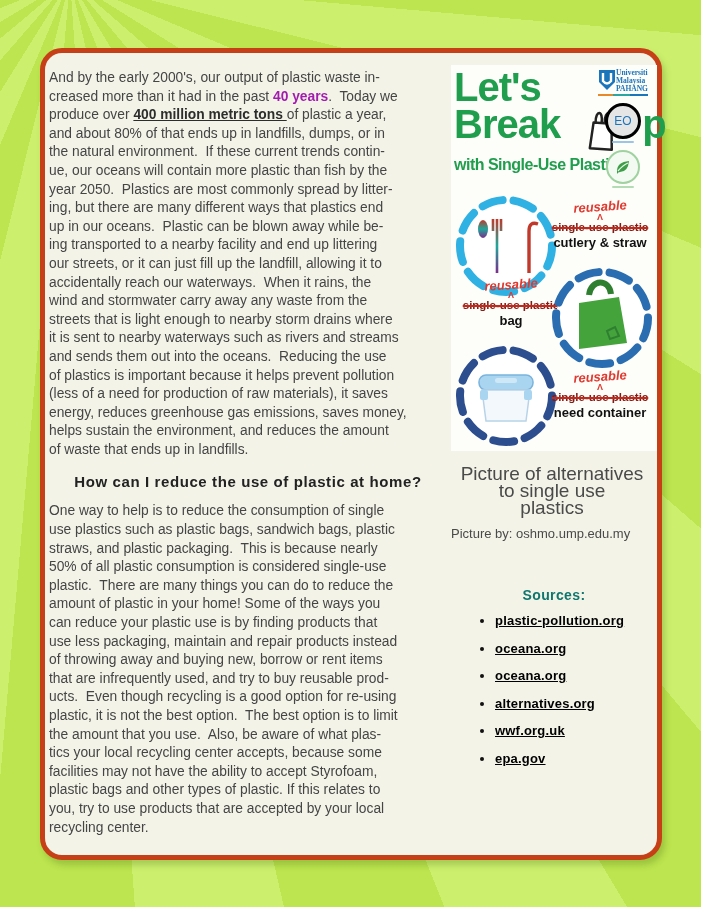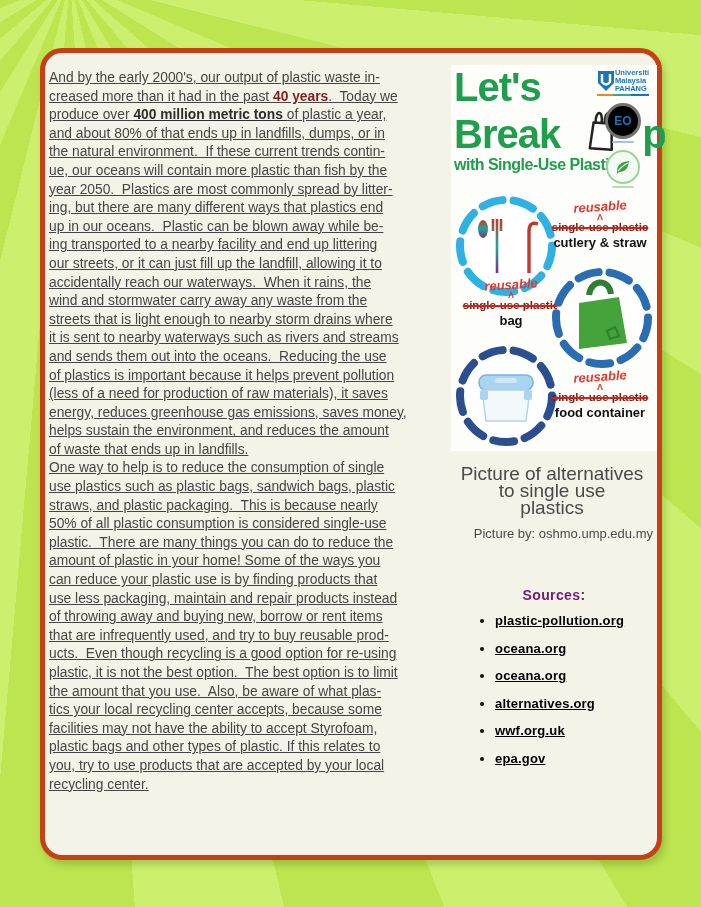--- a/index.html
+++ b/index.html
@@ -12,60 +12,60 @@
   .card{
     position:absolute;left:40px;top:48px;width:622px;height:812px;
     box-sizing:border-box;border:5px solid #c63f17;border-radius:22px;
     background:#f4f3e8;box-shadow:3px 5px 6px rgba(60,90,10,0.25);
     padding:12px 0 0 0;display:flex;
   }
   
   .text-col{width:404px;padding:4px 0 0 4px;box-sizing:border-box;}
   .body-text{
     font-size:13.8px;line-height:18.6px;color:#454545;
-    white-space:pre-wrap;margin:0;text-decoration:underline;
+    white-space:pre-wrap;margin:0;
   }
   .seg{white-space:pre-wrap;}
-  .seg-bold{font-weight:bold;color:#7f1d1d;}
+  .seg-bold{font-weight:bold;color:#a21caf;}
   .seg-bold-underline{font-weight:bold;color:#2d2d2d;text-decoration:underline;}
   .article-heading{
     font-size:15px;font-weight:bold;color:#222;text-align:center;
     letter-spacing:0.6px;margin:14px 0 12px 0;
   }
   
   .side-col{position:relative;width:206px;margin-left:4px;}
   .poster{position:relative;width:206px;height:386px;background:#fdfdf9;}
   .poster-title{position:absolute;left:3px;top:4px;color:#1f9e4d;font-weight:bold;line-height:0.92;}
   .title-line1{font-size:40px;letter-spacing:-1px;}
-  .title-line2{display:flex;align-items:flex-end;font-size:40px;letter-spacing:-1px;gap:24px;}
+  .title-line2{display:flex;align-items:flex-start;font-size:40px;letter-spacing:-1px;gap:24px;}
   .bag-u{margin:0 1px -4px 3px;transform:rotate(4deg);}
   .poster-subtitle{font-size:16px;letter-spacing:-0.5px;margin-top:5px;}
   .logo-col{position:absolute;right:2px;top:4px;width:64px;display:flex;flex-direction:column;align-items:center;gap:7px;}
-  .ump-logo{display:flex;align-items:center;gap:0;}
+  .ump-logo{display:flex;gap:0;font-family:Liberation Serif, serif;}
   .ump-text{font-size:7.5px;line-height:8px;color:#1b75bb;font-weight:bold;white-space:pre-line;}
   .ump-stripe{height:2px;width:100%;background:linear-gradient(90deg,#e8882a 0 30%,#2aa7a0 30% 65%,#1b75bb 65% 100%);margin-top:1px;}
   .round-logo{border-radius:50%;display:flex;align-items:center;justify-content:center;}
-  .osh-logo{width:30px;height:30px;border:3px solid #737373;color:#1b75bb;font-weight:bold;font-size:12px;background:#000000;}
+  .osh-logo{width:30px;height:30px;border:3px solid #000000;color:#1b75bb;font-weight:normal;font-size:12px;background:#e5e5e5;}
   .eco-logo{width:30px;height:30px;border:2px solid #9fd29f;background:#f2faf2;}
   .mini-bar{width:22px;height:2px;border-radius:1px;}
   .mini-bar.blue{background:#9cc4e4;margin-top:2px;}
   .mini-bar.green{background:#b4dcb4;margin-top:2px;}
   .logo-stack{display:flex;flex-direction:column;align-items:center;}
   
   .circle-img{position:absolute;}
   .ann{position:absolute;text-align:center;}
   .ann-reusable{font-size:13px;font-style:italic;font-weight:bold;color:#e03a30;transform:rotate(-4deg);}
   .ann-caret{font-size:9px;line-height:7px;color:#e03a30;font-weight:bold;}
   .ann-struck{font-size:11.5px;font-weight:bold;color:#7d1f16;text-decoration:line-through;text-decoration-color:#c8281c;text-decoration-thickness:2px;white-space:nowrap;}
   .ann-label{font-size:13px;font-weight:bold;color:#111;white-space:nowrap;margin-top:2px;text-align:center;}
   
   .caption{font-size:19px;color:#4a4a4a;text-align:center;margin:14px 4px 0 0;white-space:pre-line;line-height:17px;}
-  .credit{font-size:13px;color:#4a4a4a;text-align:right;margin:10px 4px 0 0;}
+  .credit{font-size:13px;color:#4a4a4a;text-align:left;margin:10px 4px 0 0;}
   .sources{margin-top:46px;}
-  .sources-title{font-size:14px;font-weight:bold;color:#701a75;text-align:center;letter-spacing:0.4px;}
+  .sources-title{font-size:14px;font-weight:bold;color:#0f766e;text-align:center;letter-spacing:0.4px;}
   .sources-list{margin:10px 0 0 0;padding-left:44px;list-style:disc;color:#111;}
   .sources-list li{margin-bottom:12.5px;font-size:13px;}
   .sources-list a{color:#000000;text-decoration:underline;font-weight:bold;letter-spacing:0.2px;}
 </style>
 </head>
 <body>
 
 <div class="page">
   <div class="card">
 
@@ -85,20 +85,21 @@
 wind and stormwater carry away any waste from the
 streets that is light enough to nearby storm drains where
 it is sent to nearby waterways such as rivers and streams
 and sends them out into the oceans.  Reducing the use
 of plastics is important because it helps prevent pollution
 (less of a need for production of raw materials), it saves
 energy, reduces greenhouse gas emissions, saves money,
 helps sustain the environment, and reduces the amount
 of waste that ends up in landfills.</span></p>
 
+      <div class="article-heading">How can I reduce the use of plastic at home?</div>
 
       <p class="body-text">One way to help is to reduce the consumption of single
 use plastics such as plastic bags, sandwich bags, plastic
 straws, and plastic packaging.  This is because nearly
 50% of all plastic consumption is considered single-use
 plastic.  There are many things you can do to reduce the
 amount of plastic in your home! Some of the ways you
 can reduce your plastic use is by finding products that
 use less packaging, maintain and repair products instead
 of throwing away and buying new, borrow or rent items
@@ -208,21 +209,21 @@
             <rect x="42" y="35" width="22" height="5" rx="2.5" fill="#cfe8f7"></rect>
             <path d="M29 47 L77 47 L73 78 L33 78 Z" fill="#f2f8fc" stroke="#b8d3e8" stroke-width="1.5"></path>
             <rect x="27" y="47" width="8" height="10" rx="2" fill="#aad5f0"></rect>
             <rect x="71" y="47" width="8" height="10" rx="2" fill="#aad5f0"></rect>
           </svg>
         </div>
         <div class="ann" style="left:95px;top:304px;width:108px;">
           <div class="ann-reusable">reusable</div>
           <div class="ann-caret">Λ</div>
           <div class="ann-struck">single-use plastic</div>
-          <div class="ann-label">food container</div>
+          <div class="ann-label">need container</div>
         </div>
       </div>
 
       <div class="caption">Picture of alternatives to single use
 plastics</div>
       <div class="credit">Picture by: oshmo.ump.edu.my</div>
 
       <div class="sources">
         <div class="sources-title">Sources:</div>
         <ul class="sources-list">

